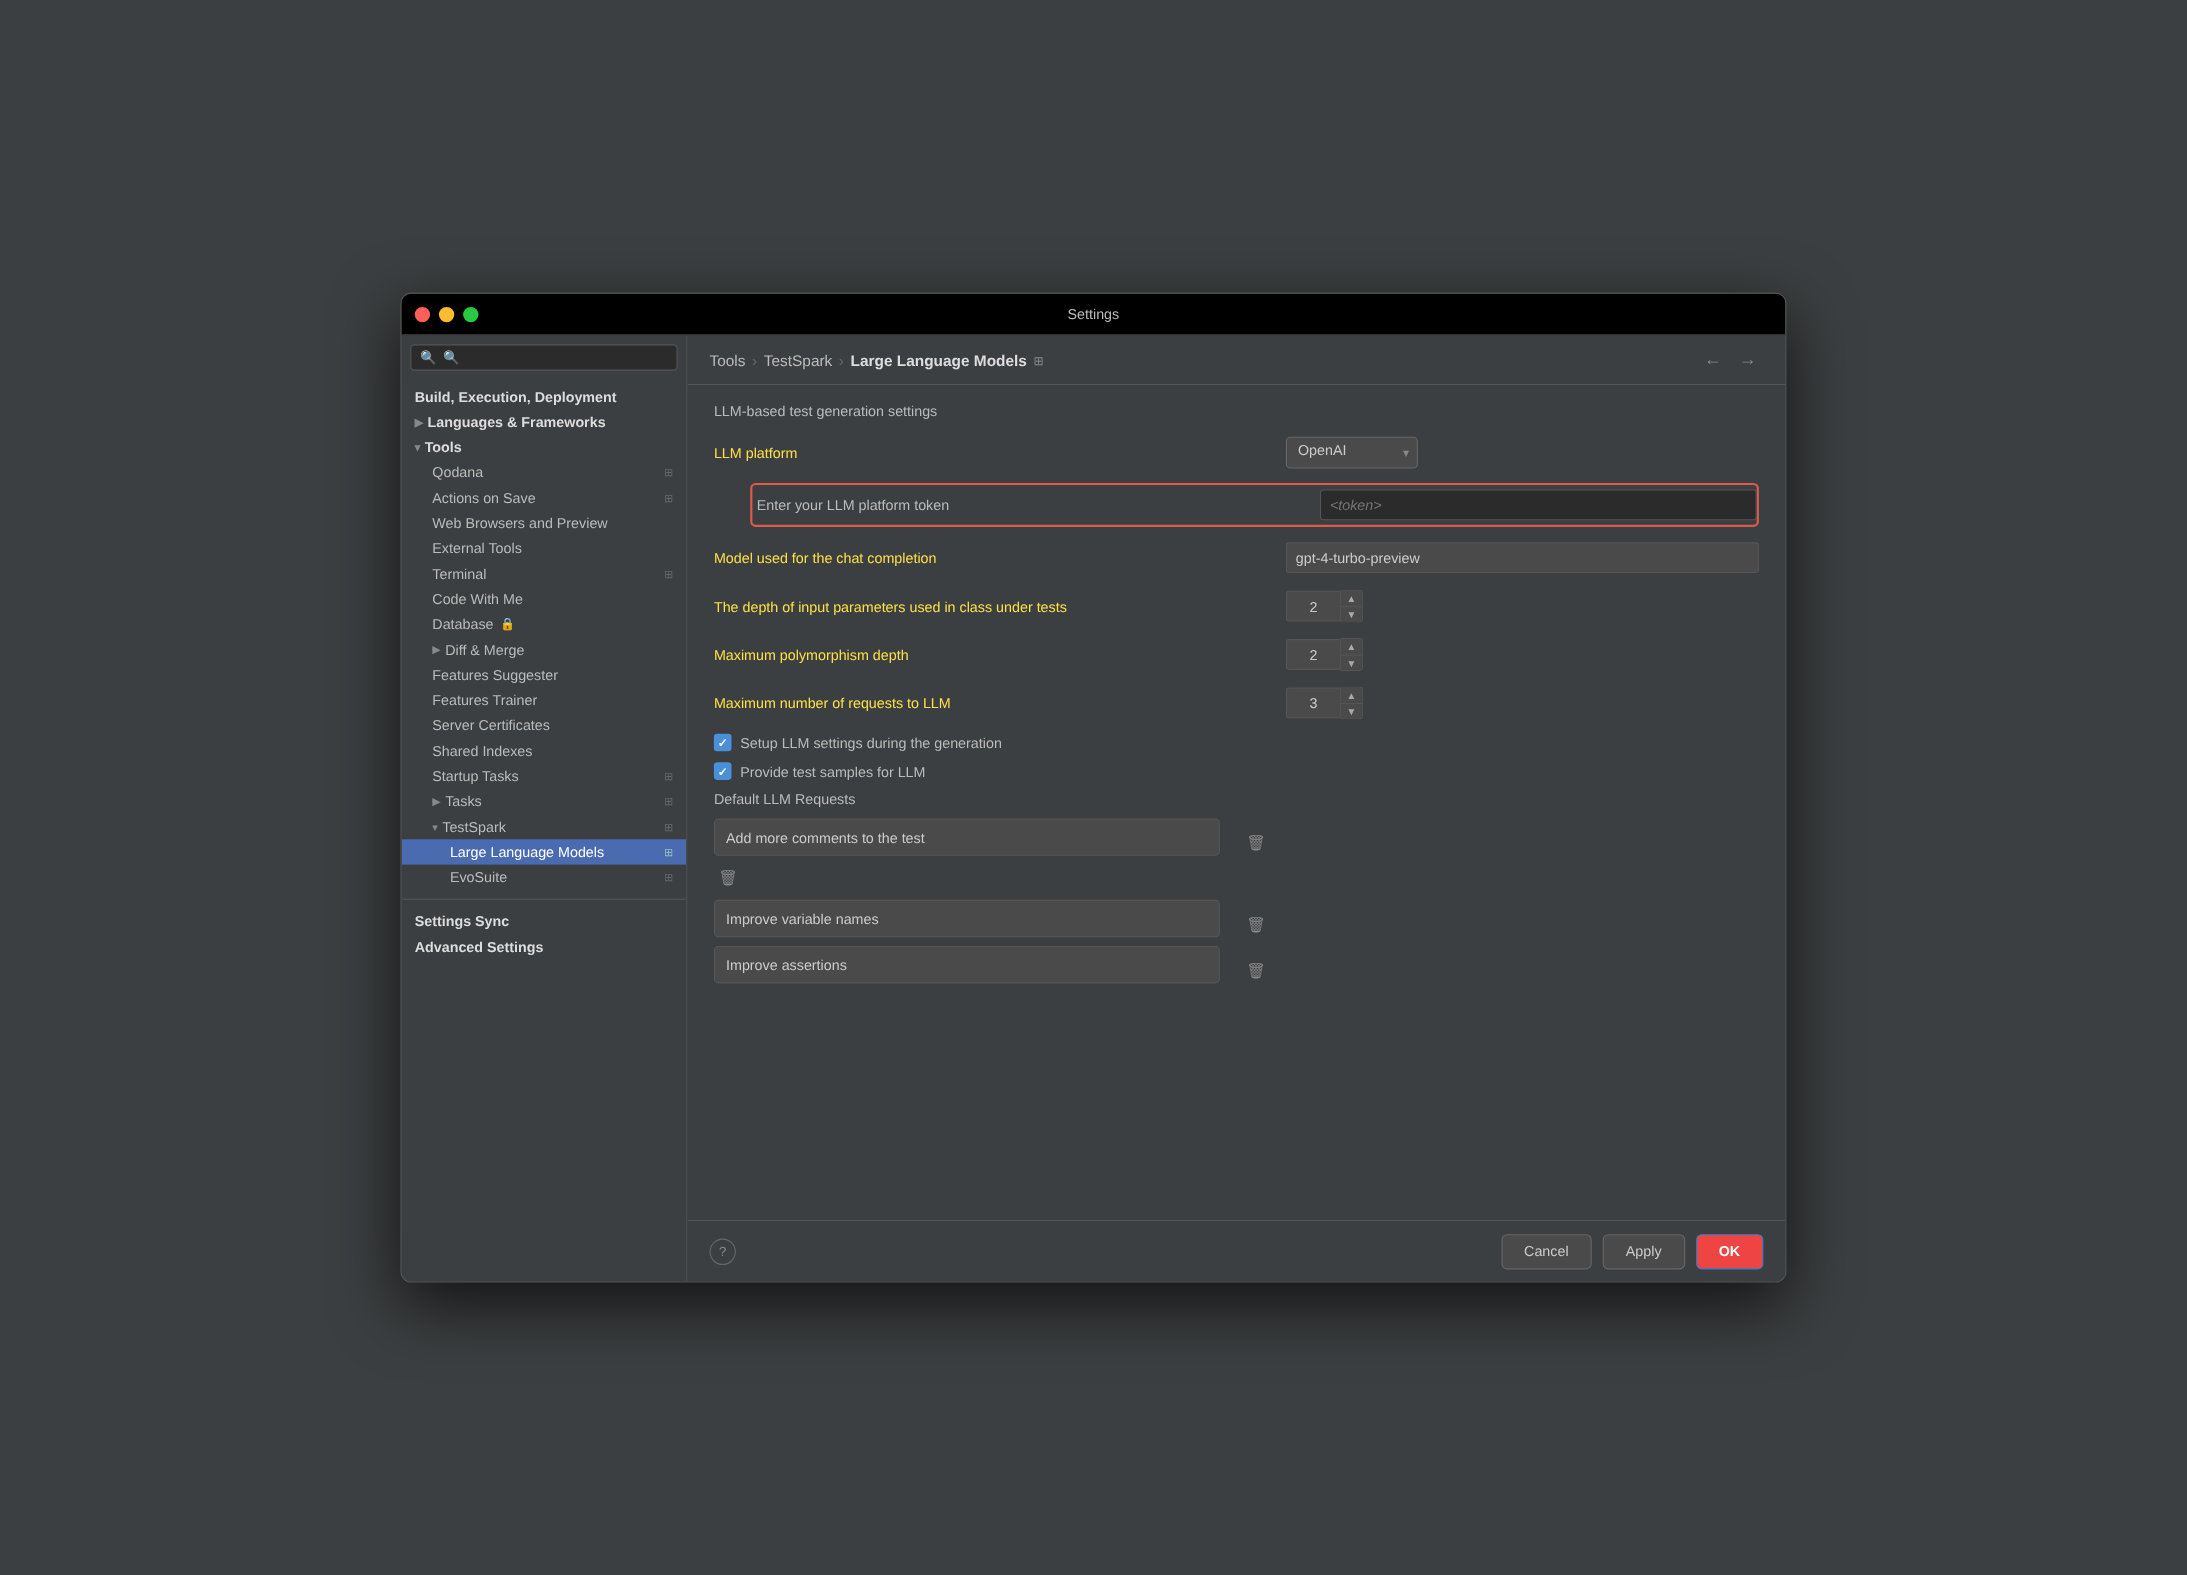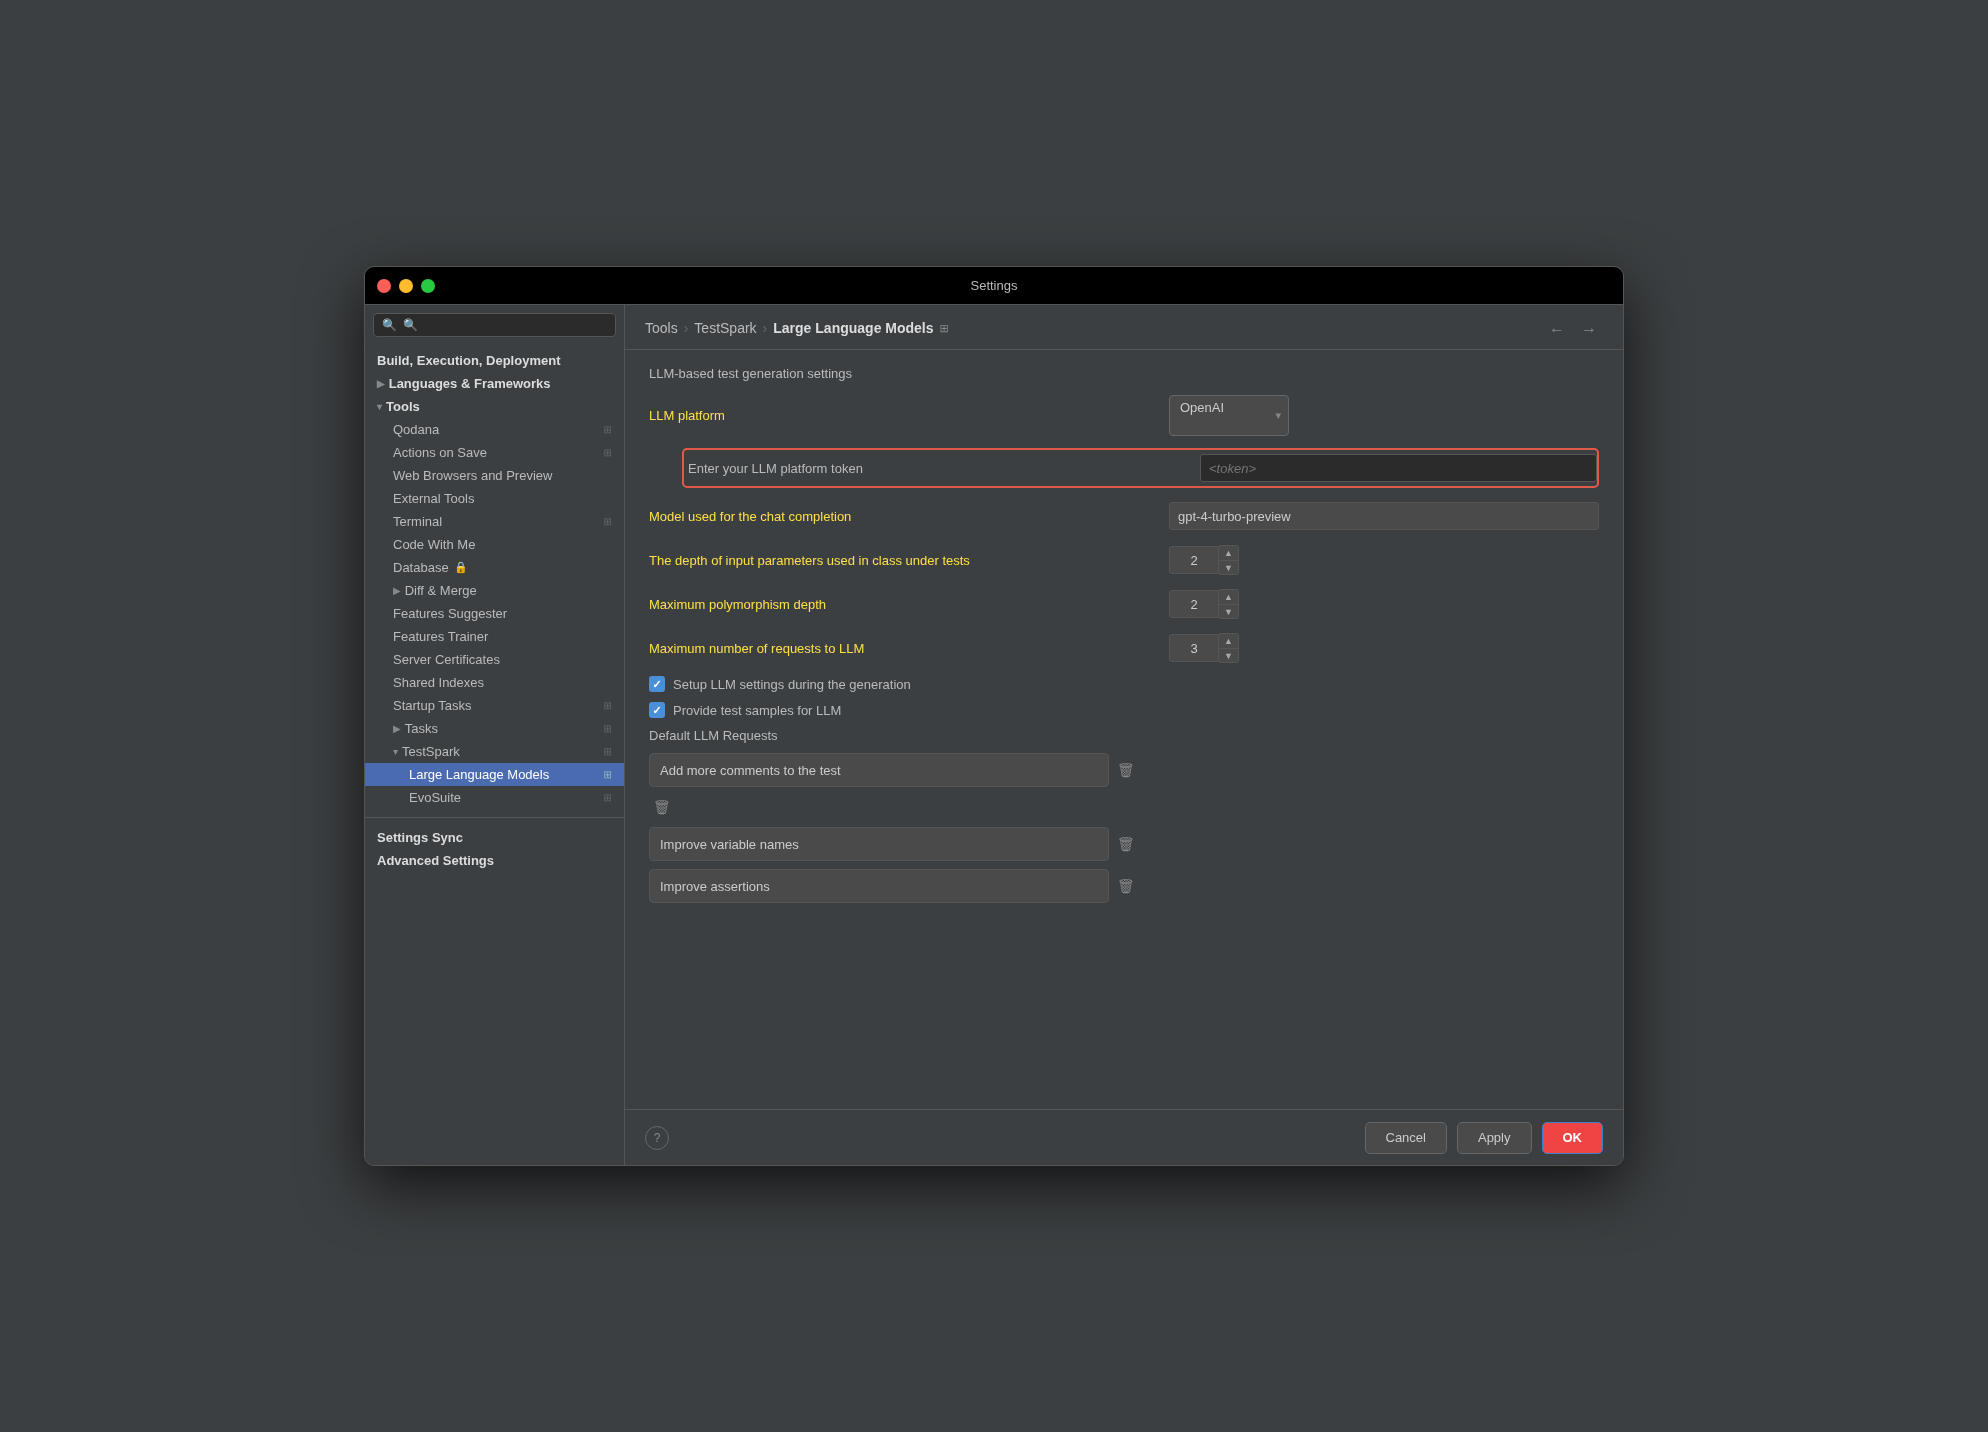--- a/index.html
+++ b/index.html
@@ -201,21 +201,21 @@
       padding: 4px 8px;
       height: 28px;
       outline: none;
     }
     .platform-select {
       background: #4a4a4a;
       border: 1px solid #666;
       border-radius: 4px;
       color: #ccc;
       font-size: 13px;
-      padding: 4px 24px 20px 10px;
+      padding: 4px 24px 8px 10px;
       appearance: none;
       cursor: pointer;
       position: relative;
       min-width: 120px;
     }
     .select-wrapper {
       position: relative;
       display: inline-flex;
       align-items: center;
     }
@@ -297,22 +297,22 @@
     .checkbox-custom .check { color: #fff; font-size: 11px; font-weight: bold; }
     .checkbox-label { color: #bbb; font-size: 13px; }
     .section-subtitle {
       color: #bbb;
       font-size: 13px;
       margin-top: 8px;
       margin-bottom: 10px;
     }
     .llm-request-item {
       display: flex;
-      align-items: center;
-      gap: 4px;
+      align-items: flex-end;
+      gap: 20px;
       margin-bottom: 8px;
     }
     .llm-request-input {
       background: #4a4a4a;
       border: 1px solid #555;
       border-radius: 4px;
       color: #ccc;
       font-size: 13px;
       padding: 6px 10px;
       height: 34px;

